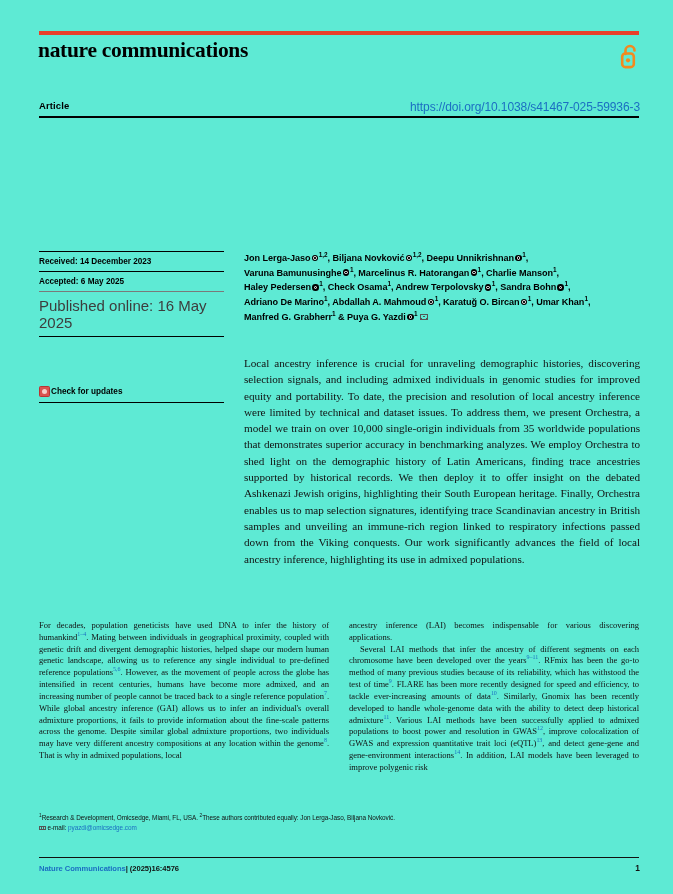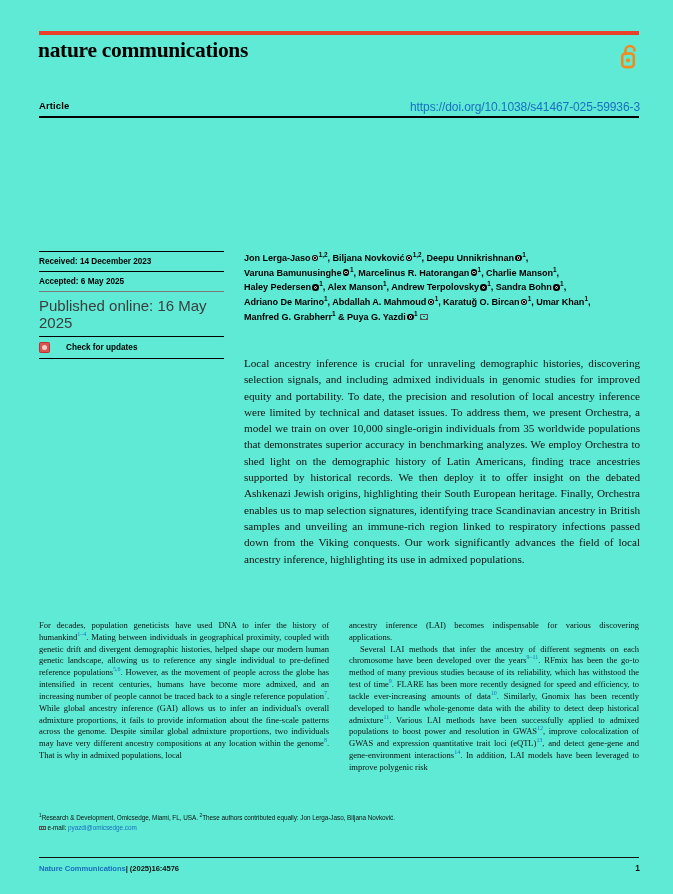--- a/index.html
+++ b/index.html
@@ -103,21 +103,22 @@
   }
   .meta-row.published {
     font-family: Liberation Sans, sans-serif;
     font-weight: normal;
     color: #3d3d3d;
     font-size: 15px;
   }
   .meta-row.updates {
     display: flex;
     align-items: center;
-    gap: 16px;
+    gap: 1px;
+    margin-top: 44px;
   }
   .crossmark {
     width: 9px; height: 9px;
     border-radius: 1.5px;
     background: #d9534f;
     display: inline-block;
     position: relative;
     flex: 0 0 auto;
     border: 0.5px solid #b33;
   }
@@ -310,21 +311,21 @@
     <div class="meta-row updates">
       <span class="crossmark"></span>
       <span>Check for updates</span>
     </div>
     <div class="bar"></div>
   </div>
 
   <div class="authors" id="authors">
       <div><span>Jon Lerga-Jaso</span><span class="orcid"></span><sup>1,2</sup><span>, </span><span>Biljana Novković</span><span class="orcid"></span><sup>1,2</sup><span>, </span><span>Deepu Unnikrishnan</span><span class="orcid"></span><sup>1</sup><span>,</span></div>
       <div><span>Varuna Bamunusinghe</span><span class="orcid"></span><sup>1</sup><span>, </span><span>Marcelinus R. Hatorangan</span><span class="orcid"></span><sup>1</sup><span>, </span><span>Charlie Manson</span><sup>1</sup><span>,</span></div>
-      <div><span>Haley Pedersen</span><span class="orcid"></span><sup>1</sup><span>, </span><span>Alex Manson</span><sup>1</sup><span>, </span><span>Andrew Terpolovsky</span><span class="orcid"></span><sup>1</sup><span>, </span><span>Sandra Bohn</span><span class="orcid"></span><sup>1</sup><span>,</span></div>
+      <div><span>Haley Pedersen</span><span class="orcid"></span><sup>1</sup><span>, </span><span>Check Osama</span><sup>1</sup><span>, </span><span>Andrew Terpolovsky</span><span class="orcid"></span><sup>1</sup><span>, </span><span>Sandra Bohn</span><span class="orcid"></span><sup>1</sup><span>,</span></div>
       <div><span>Adriano De Marino</span><sup>1</sup><span>, </span><span>Abdallah A. Mahmoud</span><span class="orcid"></span><sup>1</sup><span>, </span><span>Karatuğ O. Bircan</span><span class="orcid"></span><sup>1</sup><span>, </span><span>Umar Khan</span><sup>1</sup><span>,</span></div>
       <div><span>Manfred G. Grabherr</span><sup>1</sup><span> &amp; </span><span>Puya G. Yazdi</span><span class="orcid"></span><sup>1</sup><span class="envelope"></span></div>
     </div>
 
   <div class="abstract">Local ancestry inference is crucial for unraveling demographic histories, discovering selection signals, and including admixed individuals in genomic studies for improved equity and portability. To date, the precision and resolution of local ancestry inference were limited by technical and dataset issues. To address them, we present Orchestra, a model we train on over 10,000 single-origin individuals from 35 worldwide populations that demonstrates superior accuracy in benchmarking analyzes. We employ Orchestra to shed light on the demographic history of Latin Americans, finding trace ancestries supported by historical records. We then deploy it to offer insight on the debated Ashkenazi Jewish origins, highlighting their South European heritage. Finally, Orchestra enables us to map selection signatures, identifying trace Scandinavian ancestry in British samples and unveiling an immune-rich region linked to respiratory infections passed down from the Viking conquests. Our work significantly advances the field of local ancestry inference, highlighting its use in admixed populations.</div>
 
   <div class="col left" id="col-left">
       <p>For decades, population geneticists have used DNA to infer the history of humankind<sup class="ref">1–4</sup>. Mating between individuals in geographical proximity, coupled with genetic drift and divergent demographic histories, helped shape our modern human genetic landscape, allowing us to reference any single individual to pre-defined reference populations<sup class="ref">5,6</sup>. However, as the movement of people across the globe has intensified in recent centuries, humans have become more admixed, and an increasing number of people cannot be traced back to a single reference population<sup class="ref">7</sup>. While global ancestry inference (GAI) allows us to infer an individual's overall admixture proportions, it fails to provide information about the fine-scale patterns across the genome. Despite similar global admixture proportions, two individuals may have very different ancestry compositions at any location within the genome<sup class="ref">8</sup>. That is why in admixed populations, local</p>
     </div>
   <div class="col right" id="col-right">

